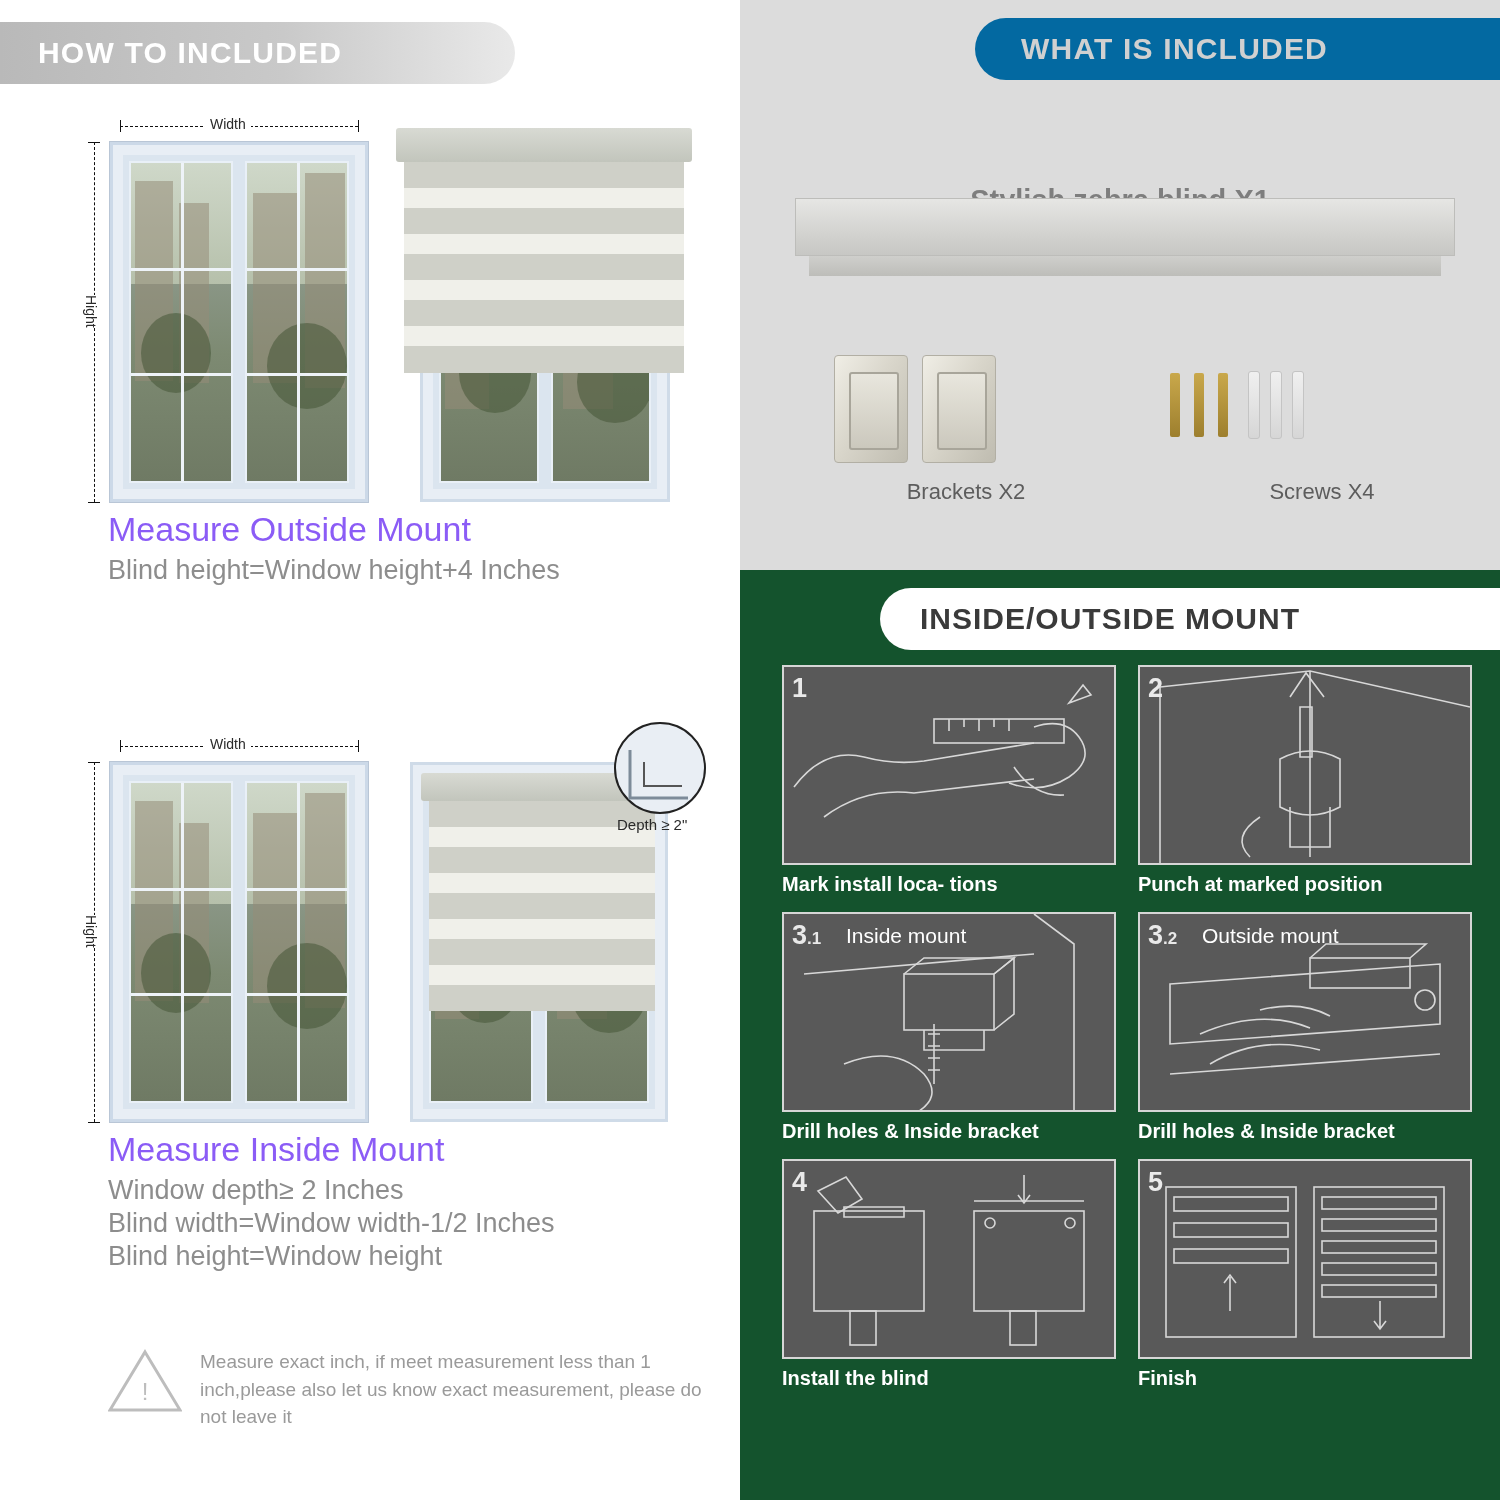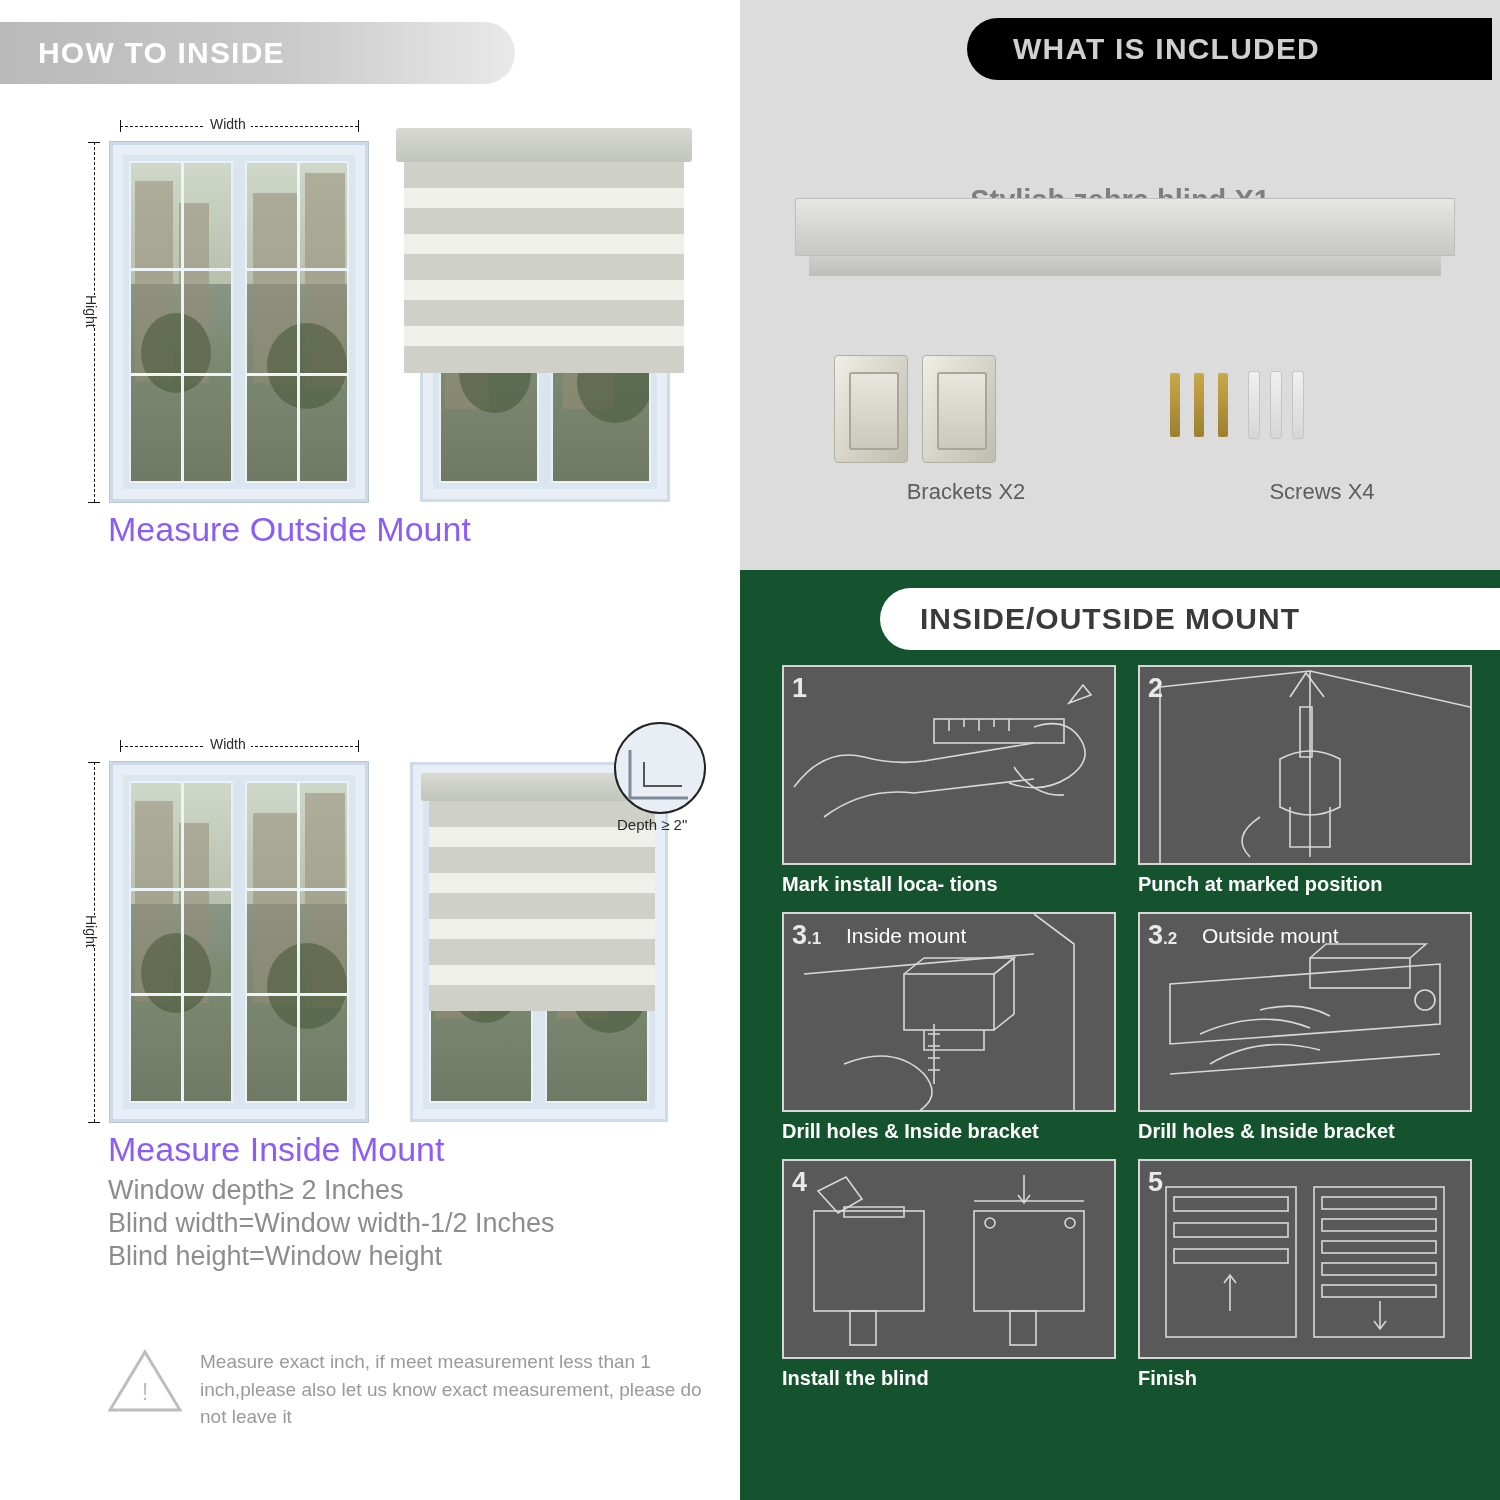--- a/index.html
+++ b/index.html
@@ -99,22 +99,22 @@
   .note-txt { font-size: 19px; color: #9a9a9a; line-height: 1.45; }
 
   
   .right-col { width: 760px; height: 1500px; position: relative; }
 
   .included {
     position: absolute; left: 748px - 748px; top: 0; left: 0;
     width: 760px; height: 570px; background: #dcdcdc;
   }
   .banner-right {
-    position: absolute; top: 18px; right: 8px;
-    width: 525px; height: 62px; background: #000000;
+    position: absolute; top: 18px; right: 0;
+    width: 525px; height: 62px; background: #0369a1;
     border-top-left-radius: 31px; border-bottom-left-radius: 31px;
     display: flex; align-items: center; justify-content: flex-start;
   }
   .banner-right .txt {
     color: #d0d0d0; font-size: 30px; font-weight: bold; letter-spacing: 1.2px;
     margin-left: 46px;
   }
   .incl-title {
     position: absolute; top: 140px; width: 100%; text-align: center;
     font-size: 29px; color: #7e7e7e; font-weight: bold; margin-top: 44px;
@@ -207,21 +207,21 @@
   }
 </style>
 </head>
 <body>
 
 <div class="page">
 
   <div class="left-col">
 
     <div class="banner-left">
-      <div class="txt">HOW TO INSIDE</div>
+      <div class="txt">HOW TO INCLUDED</div>
     </div>
 
     <div class="measure-block mb1">
       <div class="diagram">
 
         <div class="arrow-line-h" style="left:100px; top:26px; width:238px;"></div>
         <div class="tick-v" style="left:100px; top:20px;"></div>
         <div class="tick-v" style="left:338px; top:20px;"></div>
         <div class="dim-label" style="left:185px; top:16px;">Width</div>
 
@@ -277,20 +277,21 @@
             <div class="stripe-d" style="height:26px"></div>
               <div class="stripe-l" style="height:20px"></div>
             <div class="stripe-d" style="height:26px"></div>
               <div class="stripe-l" style="height:20px"></div>
             <div class="stripe-d" style="height:27px"></div>
           </div>
         </div>
       </div>
 
       <div class="head-title">Measure Outside Mount</div>
+      <div class="line-txt">Blind height=Window height+4 Inches</div>
     </div>
 
     <div class="measure-block mb2">
       <div class="diagram">
 
         <div class="arrow-line-h" style="left:100px; top:26px; width:238px;"></div>
         <div class="tick-v" style="left:100px; top:20px;"></div>
         <div class="tick-v" style="left:338px; top:20px;"></div>
         <div class="dim-label" style="left:185px; top:16px;">Width</div>
 

